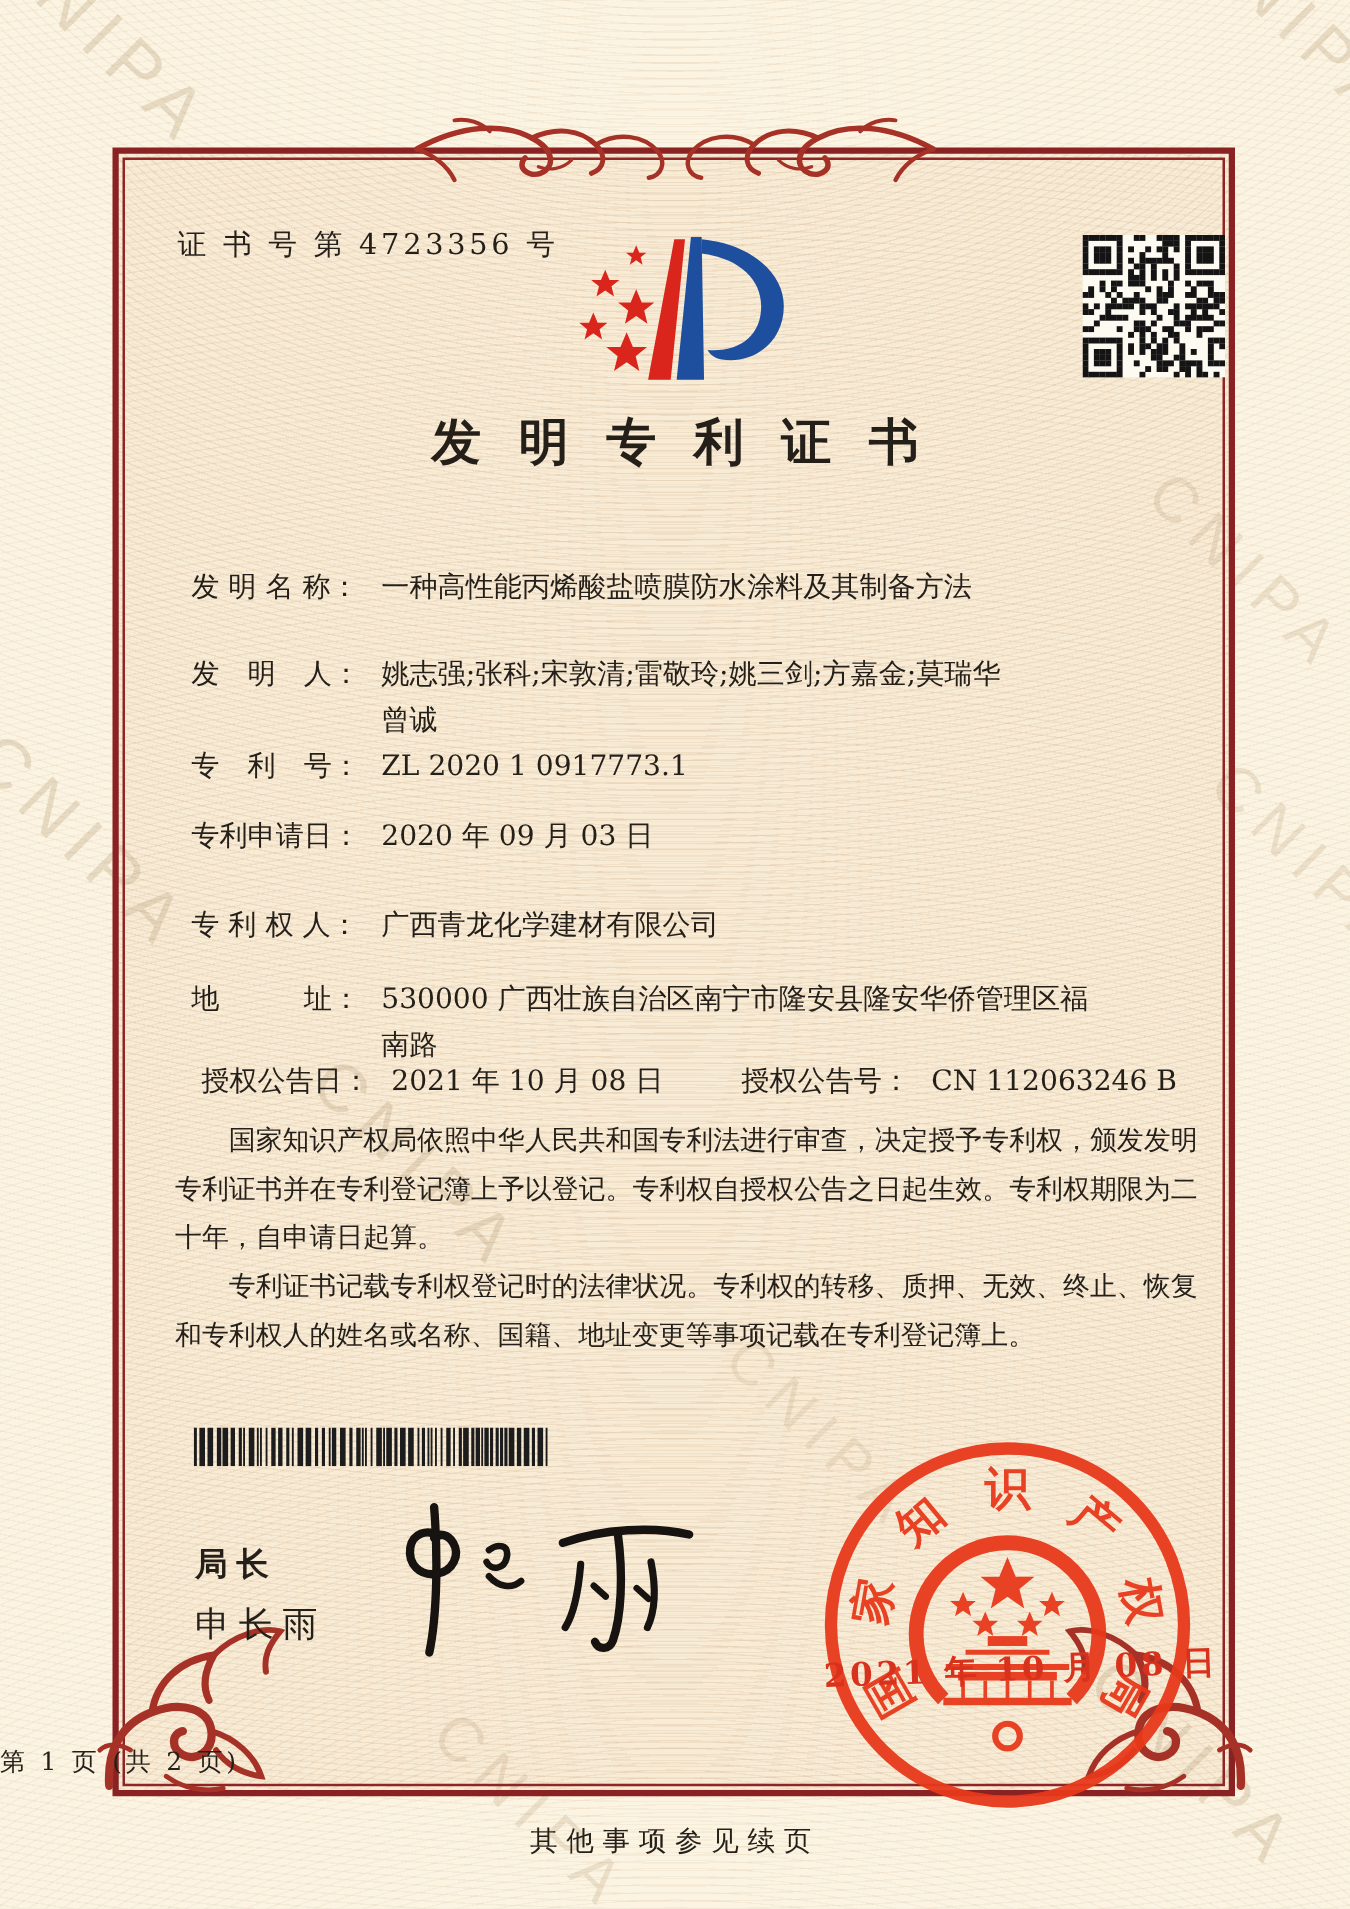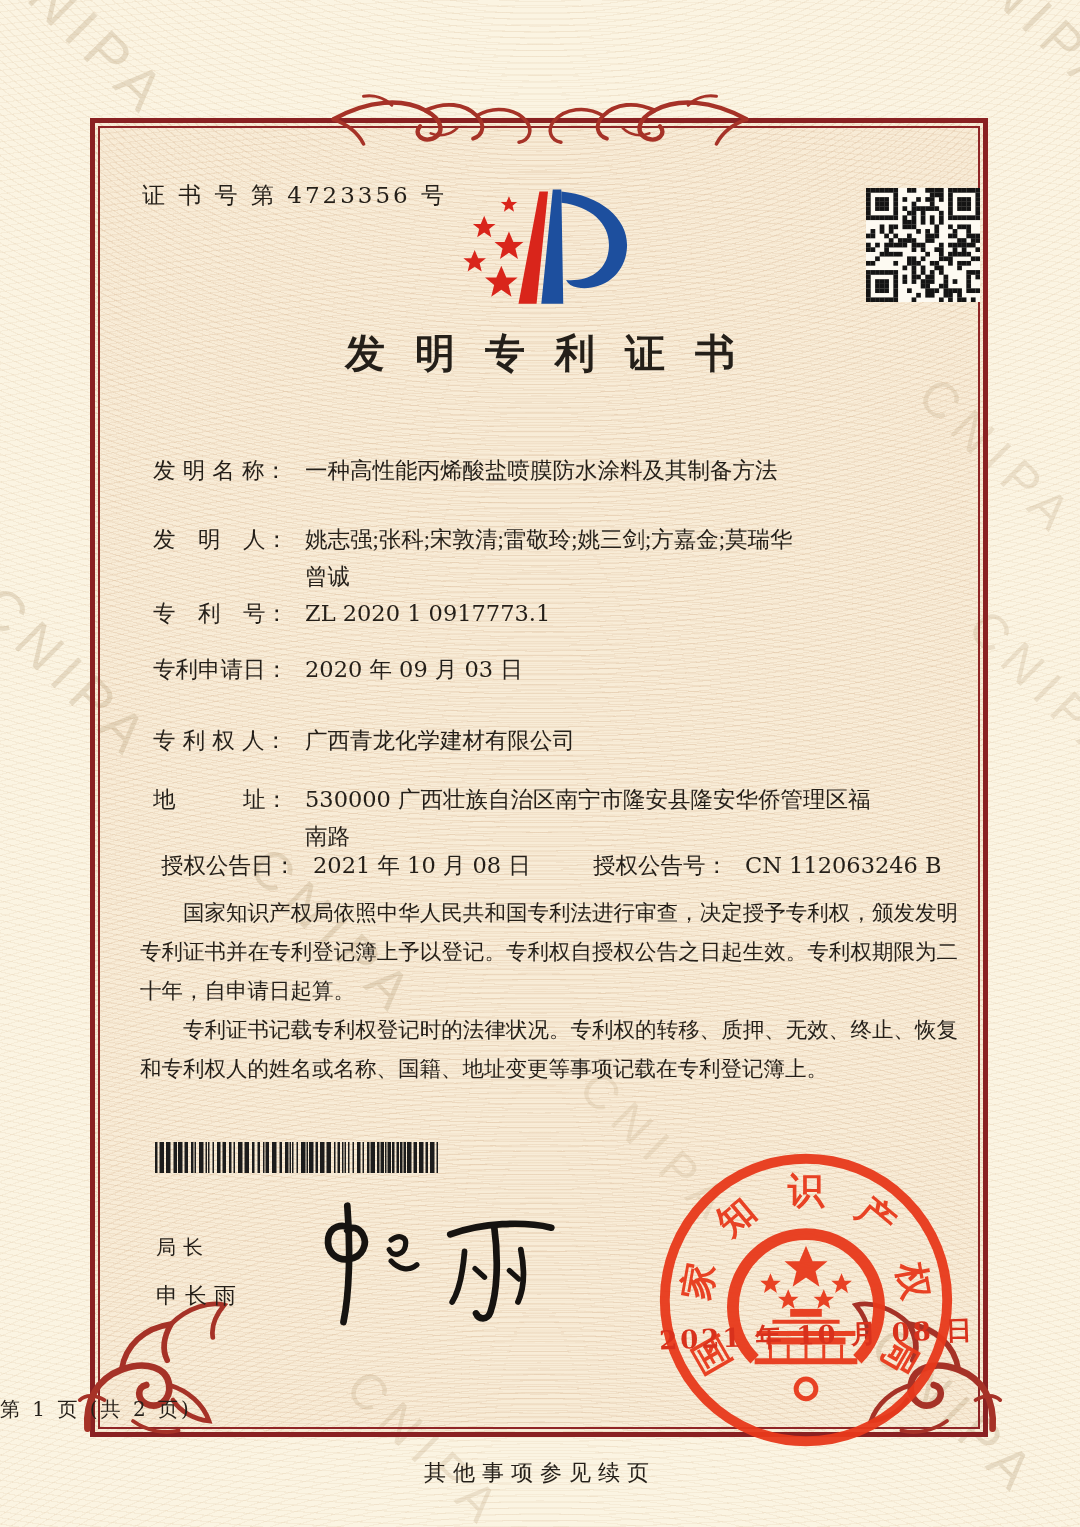--- a/index.html
+++ b/index.html
@@ -35,34 +35,34 @@
   .qr{position:absolute;left:866px;top:188px;width:114px;height:114px;}
   .logo{position:absolute;left:448px;top:184px;width:200px;height:132px;}
   .title{
     position:absolute;left:0;top:326px;width:1080px;text-align:center;
     font-size:40px;font-weight:bold;letter-spacing:30px;padding-left:30px;box-sizing:border-box;
   }
   .frow{display:flex;margin-bottom:0;}
   .flabel{flex:0 0 152px;white-space:nowrap;}
   .fvalue{white-space:pre-line;}
   .r-name{position:absolute;left:153px;top:452px;}
-  .r-inv{position:absolute;left:153px;top:521px;font-family:Liberation Serif, serif;}
+  .r-inv{position:absolute;left:153px;top:521px;}
   .r-pat{position:absolute;left:153px;top:595px;align-items:center;}
   .r-fil{position:absolute;left:153px;top:651px;}
   .r-own{position:absolute;left:153px;top:722px;justify-content:center;}
   .r-adr{position:absolute;left:153px;top:781px;}
   .r-grant{position:absolute;left:161px;top:847px;display:flex;}
   .grant-val{flex:0 0 238px;}
   .grant-lab2{margin-left:42px;flex:0 0 152px;}
   .frow{font-size:22.5px;line-height:37px;display:flex;}
   .body-text{position:absolute;left:140px;top:893px;width:818px;font-size:21.5px;line-height:39px;text-align:justify;}
   .body-text p{margin:0;text-indent:2em;}
   .barcode{position:absolute;left:155px;top:1142px;width:285px;height:31px;}
-  .bureau-title{position:absolute;left:156px;top:1234px;font-size:20px;letter-spacing:7px;}
-  .bureau-name{position:absolute;left:156px;top:1281px;font-size:22px;letter-spacing:7px;}
+  .bureau-title{position:absolute;left:156px;top:1234px;font-size:26px;letter-spacing:7px;font-weight:bold;}
+  .bureau-name{position:absolute;left:156px;top:1281px;font-size:28px;letter-spacing:7px;}
   .signature{position:absolute;left:292px;top:1192px;width:286px;height:138px;}
   .seal{position:absolute;left:648px;top:1142px;width:316px;height:316px;opacity:.95;}
   .seal-date{
     position:absolute;left:656px;top:1318px;width:322px;text-align:center;z-index:7;
     font-size:26px;color:#d8311c;letter-spacing:3px;transform:rotate(-2deg);font-weight:bold;
   }
   .page-no{position:absolute;left:0;top:1396px;width:1080px;text-align:left;font-size:20px;letter-spacing:3px;}
   .continuation{position:absolute;left:0;top:1458px;width:1080px;text-align:center;font-size:22px;letter-spacing:7px;}
   .ornament{position:absolute;z-index:5;}
   .scroll-left{left:330px;top:92px;width:212px;height:58px;transform:scaleX(-1);}

